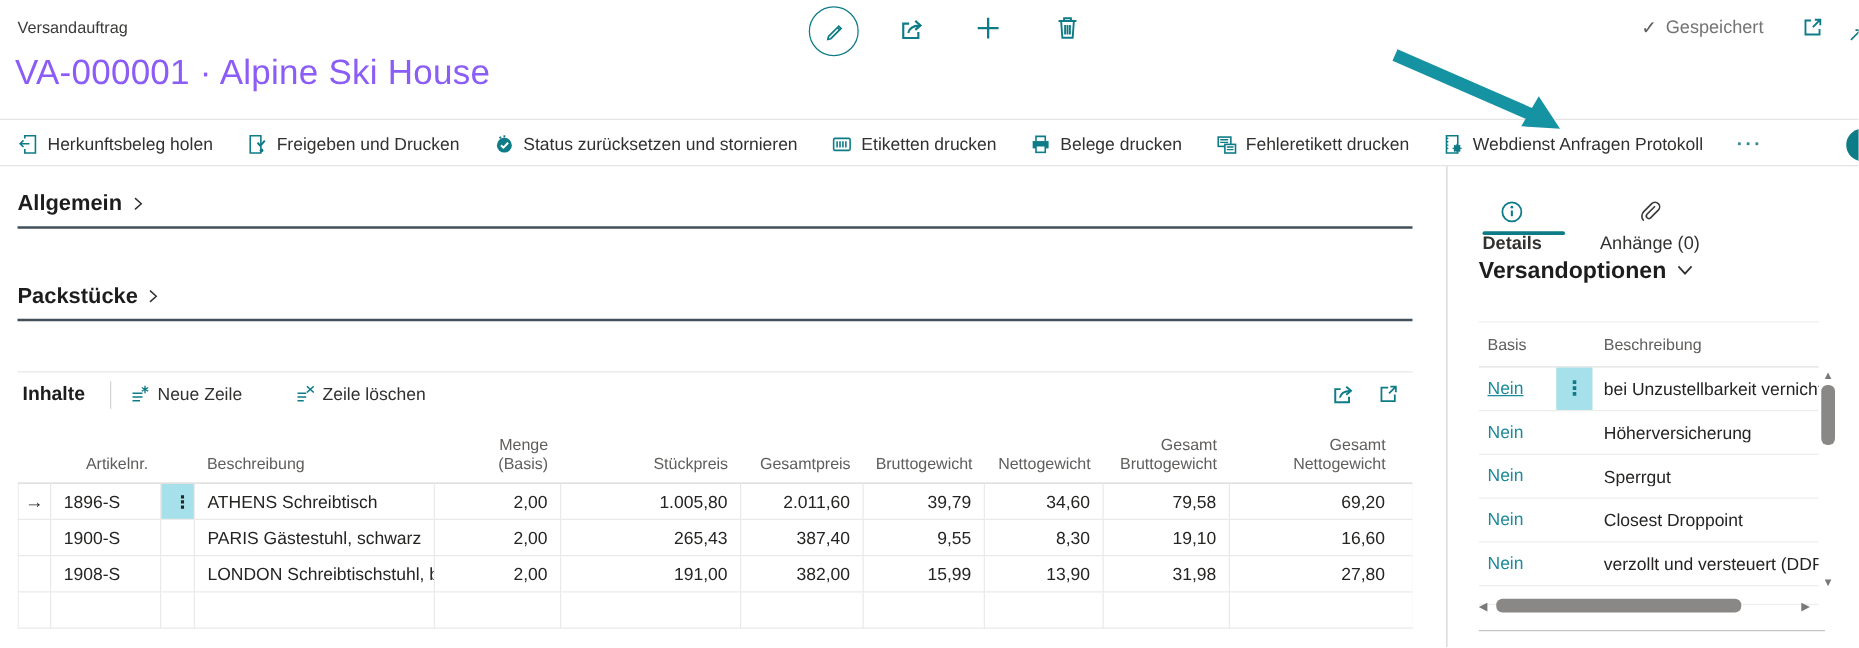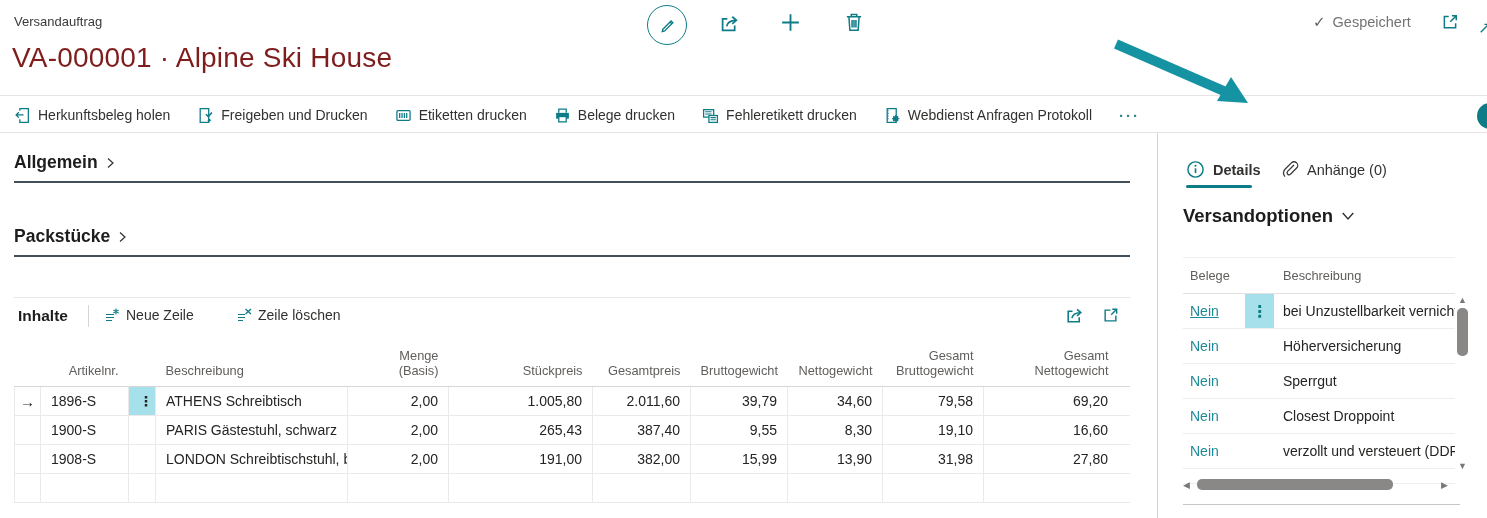--- a/index.html
+++ b/index.html
@@ -1,20 +1,20 @@
 <!DOCTYPE html>
 <html><head>
 <meta charset="utf-8">
 <style>
   html,body{margin:0;padding:0;background:#fff;}
   #app{position:relative;width:1487px;height:518px;background:#fff;overflow:hidden;
        font-family:"Liberation Sans","DejaVu Sans",sans-serif;color:#252423;}
   .abs{position:absolute;}
   .caption{font-size:13px;color:#3b3a39;}
-  .page-title{font-size:28px;font-weight:300;color:#7f1d1d;letter-spacing:.2px;}
+  .page-title{font-size:28px;font-weight:300;color:#8b5cf6;letter-spacing:.2px;}
   .divider{position:absolute;left:0;width:1487px;height:1px;background:#e5e4e3;}
   .icon-btn{display:inline-flex;align-items:center;justify-content:center;cursor:pointer;}
   .actionbar{position:absolute;left:14px;top:98px;height:34px;display:flex;align-items:center;gap:27px;}
   .action-item{display:inline-flex;align-items:center;gap:7px;font-size:14px;color:#323130;white-space:nowrap;cursor:pointer;}
   .overflow-dots{font-size:15px;letter-spacing:2px;color:#2e8691;font-weight:700;cursor:pointer;}
   .section-head{font-size:17.5px;font-weight:700;color:#1d1d1d;display:inline-flex;align-items:center;gap:6px;cursor:pointer;}
   .section-line{position:absolute;left:14px;width:1116px;height:2px;background:#42505c;}
   .inhalte-title{font-size:15.5px;font-weight:700;color:#1d1d1d;}
   .part-btn{display:inline-flex;gap:6px;font-size:14px;color:#323130;cursor:pointer;}
   .vsep{position:absolute;width:1px;background:#d6d4d2;}
@@ -22,21 +22,21 @@
   table.grid{border-collapse:collapse;table-layout:fixed;width:1116px;font-size:14px;}
   table.grid th{font-weight:400;color:#605e5c;font-size:12.8px;vertical-align:bottom;
                 padding:3px 10px 8px 10px;border-bottom:1px solid #d8d6d4;background:#fff;}
   table.grid td{height:28px;padding:0 10px;border-bottom:1px solid #ebeae9;border-right:1px solid #ebeae9;
                 white-space:nowrap;overflow:hidden;color:#252423;}
   table.grid td:first-child{border-left:1px solid #ebeae9;}
   .num{text-align:right;}
   .cell-menu{background:#a6e0ea;color:#0e7c87;text-align:center;font-weight:700;cursor:pointer;}
   .row-arrow{color:#323130;font-size:15px;text-align:center;padding:0 4px !important;}
   
-  .tab{display:inline-flex;align-items:center;gap:8px;font-size:14.5px;color:#323130;cursor:pointer;}
+  .tab{display:inline-flex;align-items:center;gap:8px;font-size:14.5px;color:#323130;cursor:pointer;flex-direction:column;}
   .tab .lbl{font-weight:400;}
   .tab.active .lbl{font-weight:700;}
   .panel-head{font-size:18.5px;font-weight:700;color:#1d1d1d;display:inline-flex;align-items:center;gap:8px;cursor:pointer;}
   .opt-table{position:absolute;left:1183px;top:257px;width:272px;overflow:hidden;border-top:1px solid #f1f0ef;}
   .opt-row{display:flex;align-items:center;height:34px;border-bottom:1px solid #ededec;}
   .opt-head{height:35px;border-bottom:1px solid #e2e1e0;}
   .opt-col-aktiv{width:62px;padding-left:7px;box-sizing:border-box;flex:none;}
   .opt-col-menu{width:29px;flex:none;display:flex;align-items:center;justify-content:center;align-self:stretch;}
   .opt-col-beschr{flex:1;padding-left:9px;white-space:nowrap;overflow:hidden;font-size:14px;}
   .opt-header-text{font-size:12.8px;color:#605e5c;}
@@ -102,20 +102,28 @@
     <span class="action-item">
       <svg class="ic" width="17" height="17" viewBox="0 0 16 16">
         <path d="M3 1.5 H11 V14.5 H3 Z" fill="none" stroke="#0e7c87" stroke-width="1.2"></path>
         <path d="M8.5 6.8 L10.6 9 L14 5.2" fill="none" stroke="#0e7c87" stroke-width="1.5"></path>
         <circle cx="11.5" cy="12.5" r="1.4" fill="#0e7c87"></circle>
       </svg>
       <span>Freigeben und Drucken</span>
     </span>
     <span class="action-item">
       <svg class="ic" width="17" height="17" viewBox="0 0 16 16">
+        <circle cx="8" cy="8.6" r="5.6" fill="#0e7c87"></circle>
+        <path d="M5.4 8.6 L7.3 10.5 L10.8 6.8" fill="none" stroke="#fff" stroke-width="1.5"></path>
+        <path d="M8 1.2 v1.6 M4.5 2.2 l.8 1.3" fill="none" stroke="#0e7c87" stroke-width="1.4"></path>
+      </svg>
+      <span>Status zurücksetzen und stornieren</span>
+    </span>
+    <span class="action-item">
+      <svg class="ic" width="17" height="17" viewBox="0 0 16 16">
         <rect x="1.8" y="3.5" width="12.4" height="9" rx="1" fill="none" stroke="#0e7c87" stroke-width="1.2"></rect>
         <path d="M4.4 5.6 V10.4 M6.6 5.6 V10.4 M8.8 5.6 V10.4 M11 5.6 V10.4" stroke="#0e7c87" stroke-width="1.2"></path>
       </svg>
       <span>Etiketten drucken</span>
     </span>
     <span class="action-item">
       <svg class="ic" width="17" height="17" viewBox="0 0 16 16">
         <path d="M4.5 5.5 V2 H11.5 V5.5" fill="none" stroke="#0e7c87" stroke-width="1.2"></path>
         <rect x="2" y="5.5" width="12" height="5.5" fill="#0e7c87"></rect>
         <rect x="4.5" y="9" width="7" height="5" fill="#fff" stroke="#0e7c87" stroke-width="1.2"></rect>
@@ -304,21 +312,21 @@
 
   <div class="abs panel-head" style="left:1183px;top:205px;">
     <span>Versandoptionen</span>
     <svg class="ic" width="14" height="14" viewBox="0 0 12 12">
       <path d="M1.5 3.5 L6 8.5 L10.5 3.5" fill="none" stroke="#323130" stroke-width="1.2"></path>
     </svg>
   </div>
 
   <div class="opt-table">
     <div class="opt-row opt-head">
-      <span class="opt-col-aktiv opt-header-text">Belege</span>
+      <span class="opt-col-aktiv opt-header-text">Basis</span>
       <span class="opt-col-menu"></span>
       <span class="opt-col-beschr opt-header-text">Beschreibung</span>
     </div>
     <div class="opt-row">
       <span class="opt-col-aktiv"><span class="nein selected">Nein</span></span>
       <span class="opt-col-menu" style="background:#a6e0ea;color:#0e7c87;font-weight:700;cursor:pointer;">⋮</span>
       <span class="opt-col-beschr">bei Unzustellbarkeit vernicht</span>
     </div>
     <div class="opt-row">
       <span class="opt-col-aktiv"><span class="nein">Nein</span></span>

